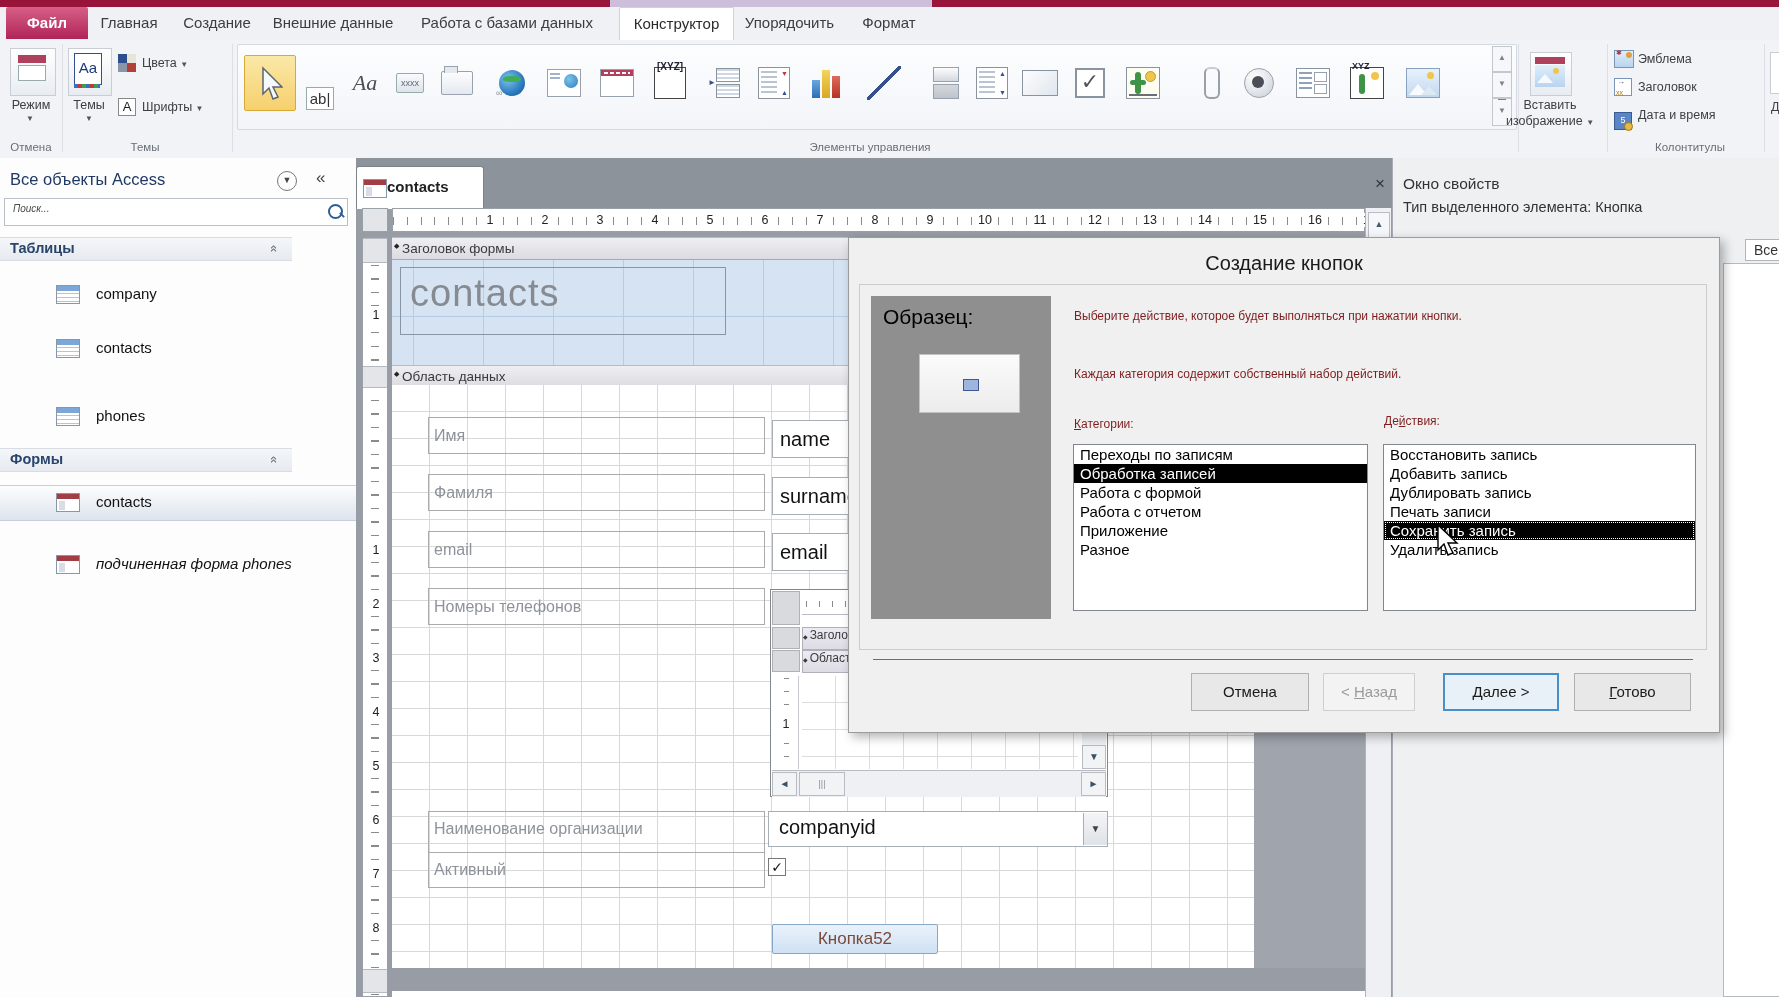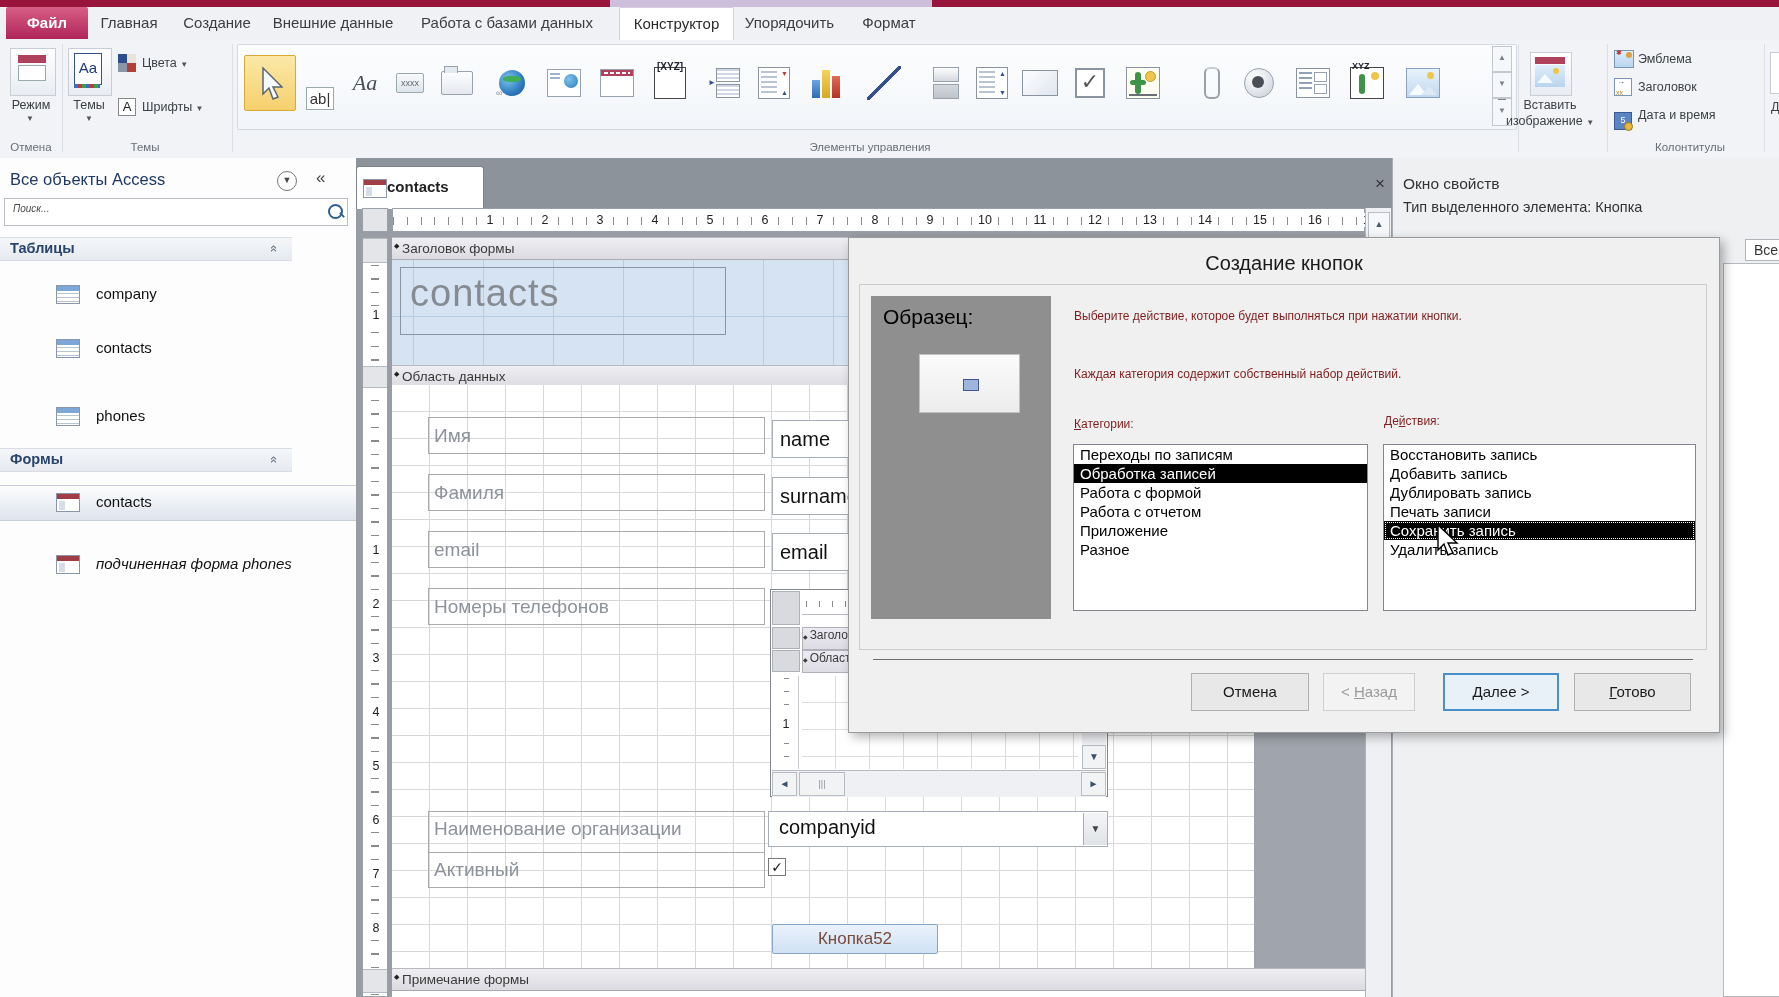--- a/index.html
+++ b/index.html
@@ -62,21 +62,21 @@
   .secbar .dia{position:absolute;left:2px;top:4px;font-size:7px;color:#222;}
   #hdrblue{left:36px;top:102px;width:862px;height:105px;background:
       linear-gradient(90deg,#b5cce2 1px,transparent 1px) 21px 0/70px 100% ,#d5e3f2;}
   #hdrblue .hline{position:absolute;left:0;top:56px;width:100%;height:1px;background:#b5cce2;}
   #ctitlebox{left:44px;top:109px;width:326px;height:68px;border:1px solid #8896a4;box-sizing:border-box;}
   #ctitle{left:54px;top:114px;font-size:38px;color:#868b92;letter-spacing:1px;}
   #detailwhite{left:36px;top:227px;width:862px;height:583px;background:
      linear-gradient(#d8d8d8 1px,transparent 1px) 0 26px/38px 27px repeat,
      linear-gradient(90deg,#d8d8d8 1px,transparent 1px) 37px 0/38px 27px repeat,#fff;}
   #rightgray{left:898px;top:102px;width:111px;height:708px;background:#a0a5ad;}
-  .flabel{border:1px solid #ababab;background:transparent;box-sizing:border-box;font-size:19px;color:#8e939b;padding-left:5px;}
+  .flabel{border:1px solid #ababab;background:transparent;box-sizing:border-box;font-size:16px;color:#8e939b;padding-left:5px;}
   .fvalue{border:1px solid #a8aeb6;background:#fff;box-sizing:border-box;font-size:20px;color:#111;padding-left:7px;}
   
   #subform{left:414px;top:431px;width:338px;height:208px;border:1px solid #82878e;background:#fff;box-sizing:border-box;}
   .sf-selcell{background:#d9dade;border:1px solid #aeb2b8;box-sizing:border-box;}
   .sf-bar{background:linear-gradient(#eceaf2,#dddce4);border:1px solid #b0b0b8;box-sizing:border-box;font-size:12px;color:#3a3a3a;overflow:hidden;white-space:nowrap;}
   .sf-bar .dia{font-size:6px;margin-right:2px;}
   #sfgrid{background:linear-gradient(#dcdcdc 1px,transparent 1px) 0 26px/34px 27px repeat,linear-gradient(90deg,#dcdcdc 1px,transparent 1px) 33px 0/34px 27px repeat,#fff;}
   .scrollbtn{background:#f2f3f5;border:1px solid #b8bcc2;box-sizing:border-box;text-align:center;color:#39506b;}
   
   #combo{left:412px;top:653px;width:340px;height:36px;border:1px solid #a8aeb6;background:#fff;box-sizing:border-box;}
@@ -470,24 +470,20 @@
     <div id="combo" class="abs">
       <span class="cv">companyid</span>
       <div id="combobtn" class="abs">▼</div>
     </div>
 
     <div class="abs flabel" style="left:72px;top:694px;width:337px;height:36px;line-height:34px">Активный</div>
     <div id="chkbox" class="abs"><span>✓</span></div>
 
     <div id="cmdbtn" class="abs">Кнопка52</div>
 
-    <div class="abs secbar" style="top:810px">
-      <span class="dia">◆</span>
-      <span class="st">Примечание формы</span>
-    </div>
     <div class="abs" style="left:36px;top:833px;width:973px;height:6px;background:#fff"></div>
 
     <div id="docscrollcol" class="abs">
       <div id="docscrollup" class="abs">▲</div>
     </div>
   </div>
 
   <div id="propspanel" class="abs">
     <div id="propstitle" class="abs">Окно свойств</div>
     <div id="propstype" class="abs">

